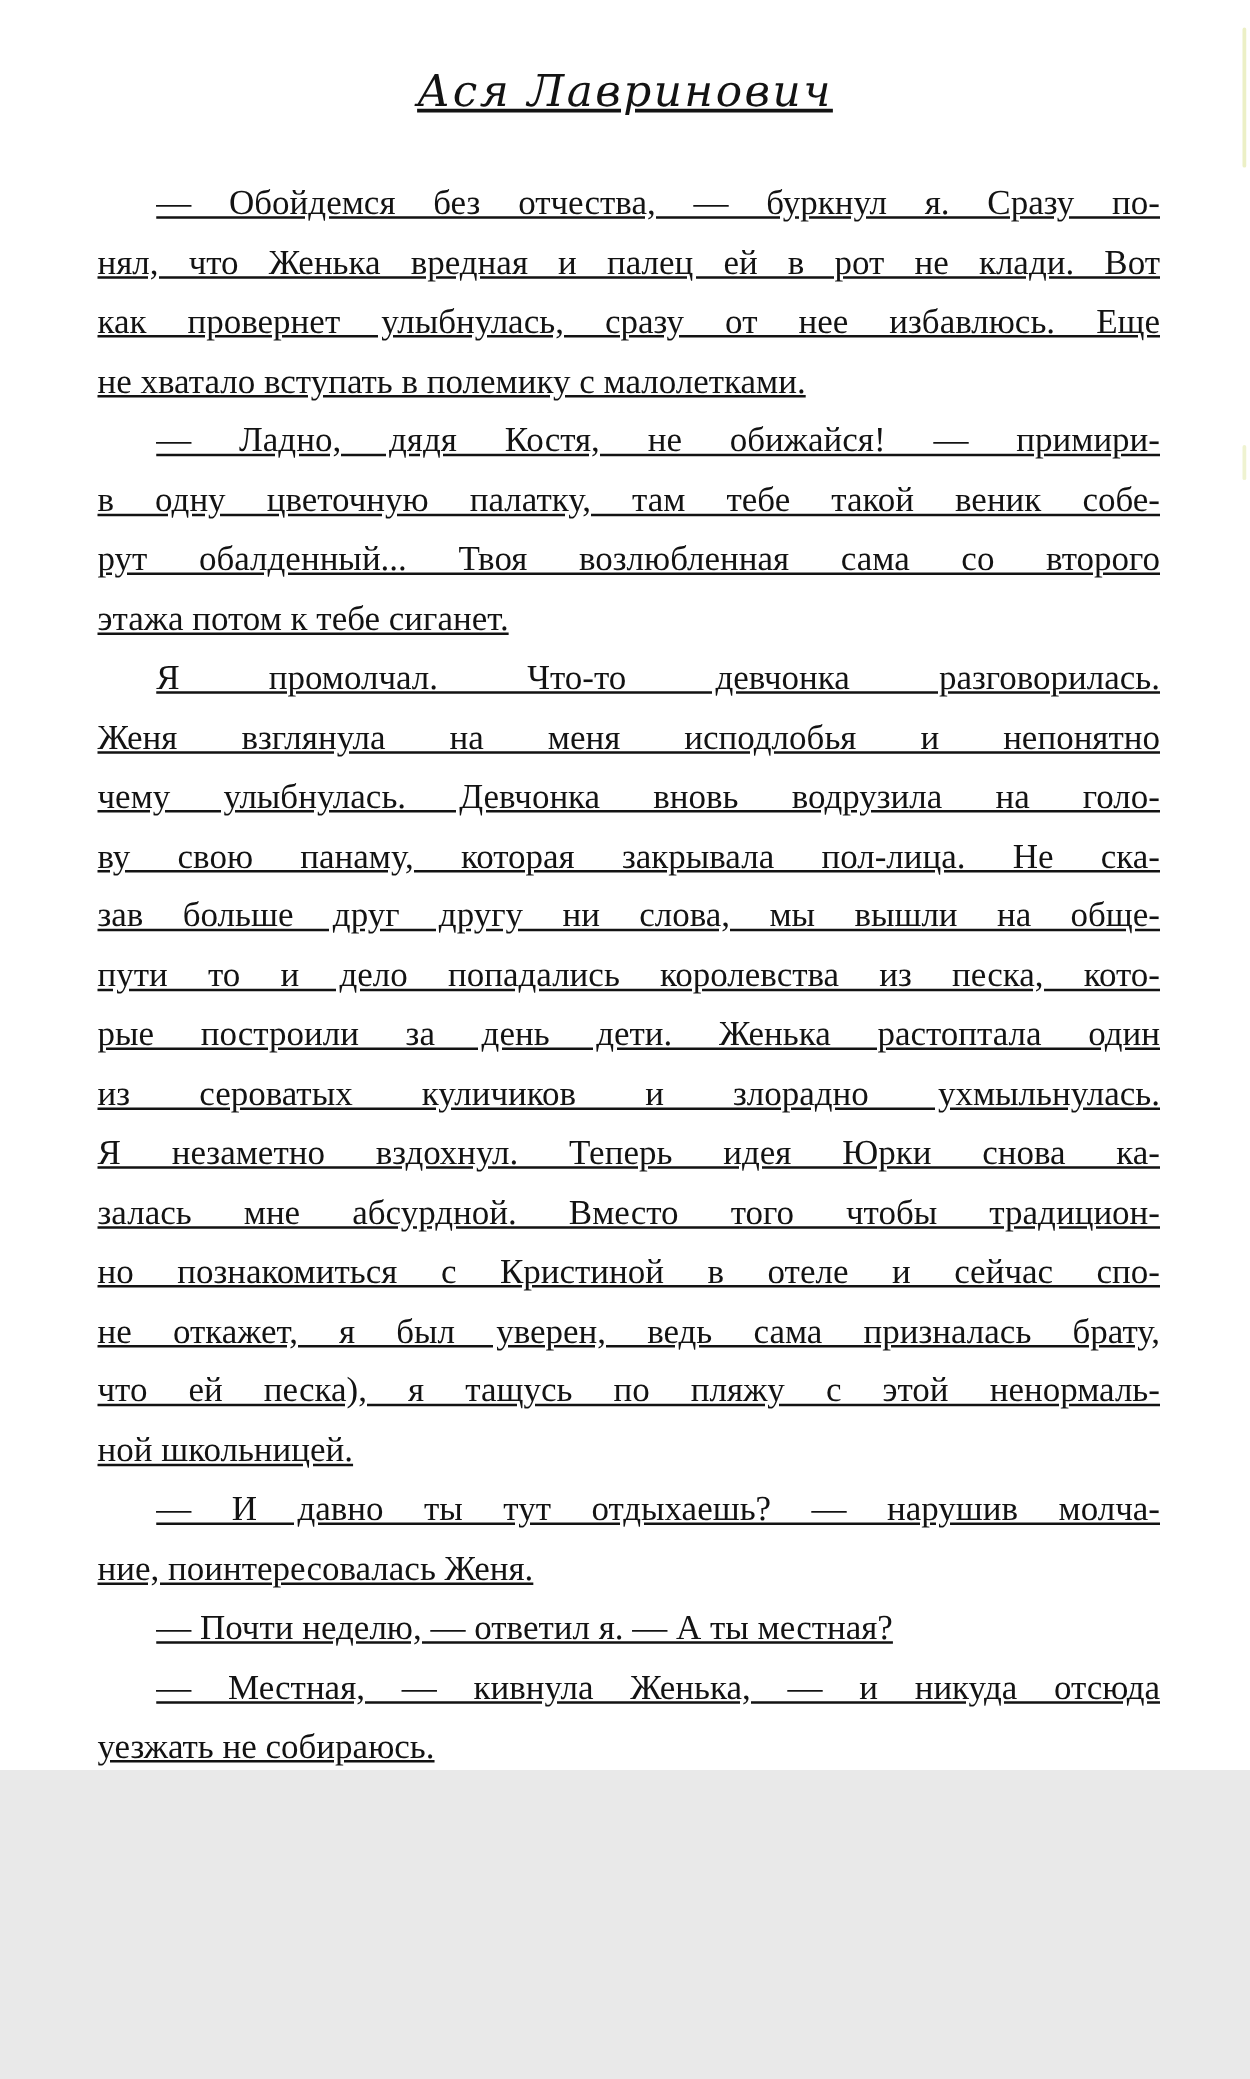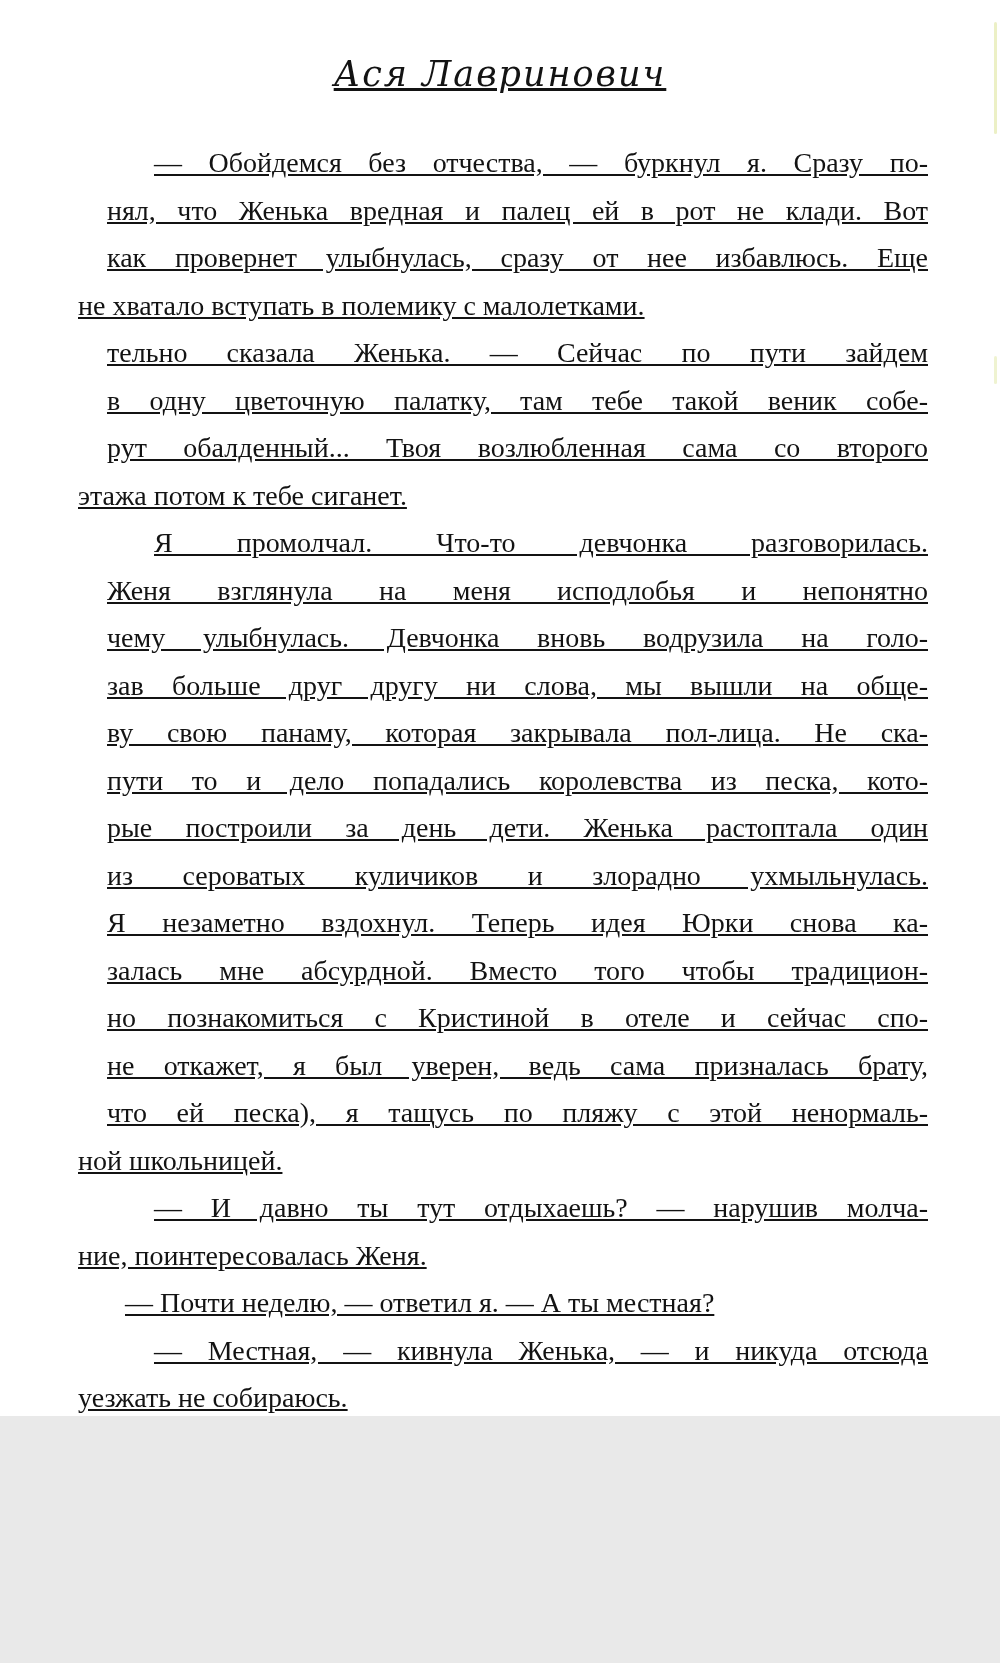--- a/index.html
+++ b/index.html
@@ -36,21 +36,20 @@
     line-height: 47.5px;
   }
   .paragraph { margin: 0; }
   .line {
     display: block;
     white-space: normal;
   }
   .line.jfull {
     text-align: justify;
     text-align-last: justify;
-    margin-left: 29px;
     -moz-text-align-last: justify;
   }
   .line.jleft {
     text-align: center;
     text-align-last: left;
   }
   .line.indent {
     text-indent: 47px;
   }
   .scan-artifact {
@@ -69,31 +68,31 @@
   <div class="running-head">Ася Лавринович</div>
 
   <div class="body-text" id="body-text">
       <div class="paragraph">
         <div class="line jfull indent">— Обойдемся без отчества, — буркнул я. Сразу по-</div>
         <div class="line jfull">нял, что Женька вредная и палец ей в рот не клади. Вот</div>
         <div class="line jfull">как провернет улыбнулась, сразу от нее избавлюсь. Еще</div>
         <div class="line jleft">не хватало вступать в полемику с малолетками.</div>
       </div>
       <div class="paragraph">
-        <div class="line jfull">тельно сказала Женька. — Сейчас по пути зайдем</div>
+        <div class="line jfull indent">— Ладно, дядя Костя, не обижайся! — примири-</div>
         <div class="line jfull">в одну цветочную палатку, там тебе такой веник собе-</div>
         <div class="line jfull">рут обалденный... Твоя возлюбленная сама со второго</div>
         <div class="line jleft">этажа потом к тебе сиганет.</div>
       </div>
       <div class="paragraph">
         <div class="line jfull indent">Я промолчал. Что-то девчонка разговорилась.</div>
         <div class="line jfull">Женя взглянула на меня исподлобья и непонятно</div>
         <div class="line jfull">чему улыбнулась. Девчонка вновь водрузила на голо-</div>
+        <div class="line jfull">ву свою панаму, которая закрывала пол-лица. Не ска-</div>
         <div class="line jfull">зав больше друг другу ни слова, мы вышли на обще-</div>
-        <div class="line jfull">ву свою панаму, которая закрывала пол-лица. Не ска-</div>
         <div class="line jfull">пути то и дело попадались королевства из песка, кото-</div>
         <div class="line jfull">рые построили за день дети. Женька растоптала один</div>
         <div class="line jfull">из сероватых куличиков и злорадно ухмыльнулась.</div>
         <div class="line jfull">Я незаметно вздохнул. Теперь идея Юрки снова ка-</div>
         <div class="line jfull">залась мне абсурдной. Вместо того чтобы традицион-</div>
         <div class="line jfull">но познакомиться с Кристиной в отеле и сейчас спо-</div>
         <div class="line jfull">не откажет, я был уверен, ведь сама призналась брату,</div>
         <div class="line jfull">что ей песка), я тащусь по пляжу с этой ненормаль-</div>
         <div class="line jleft">ной школьницей.</div>
       </div>

